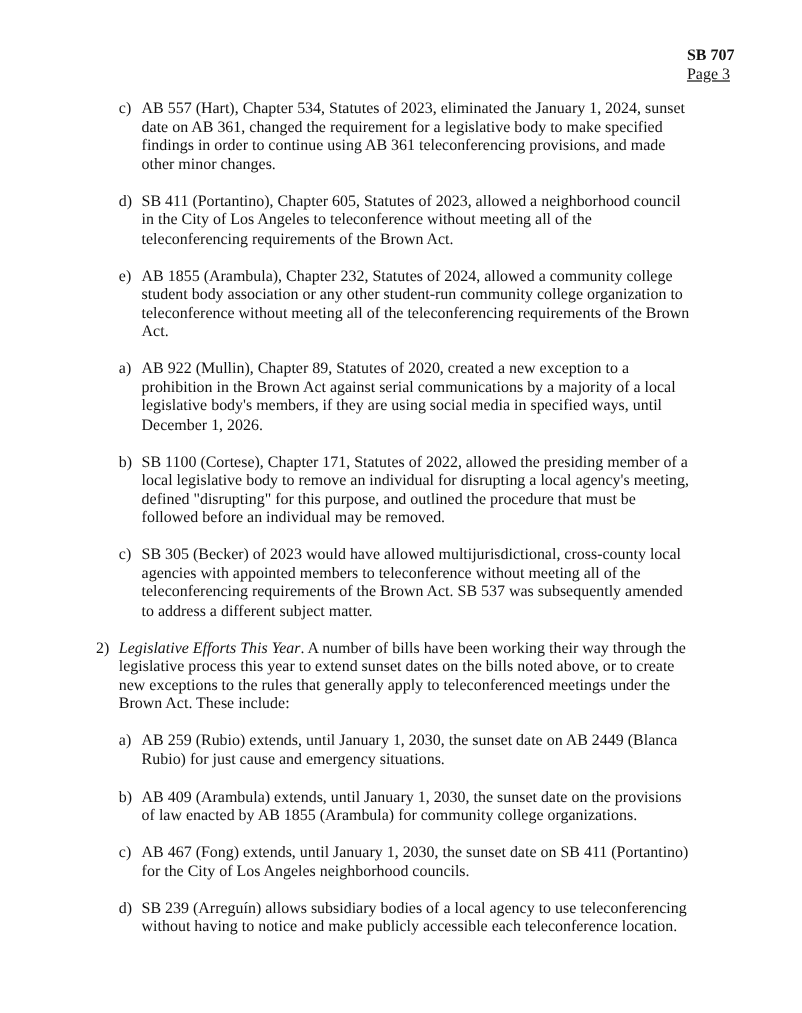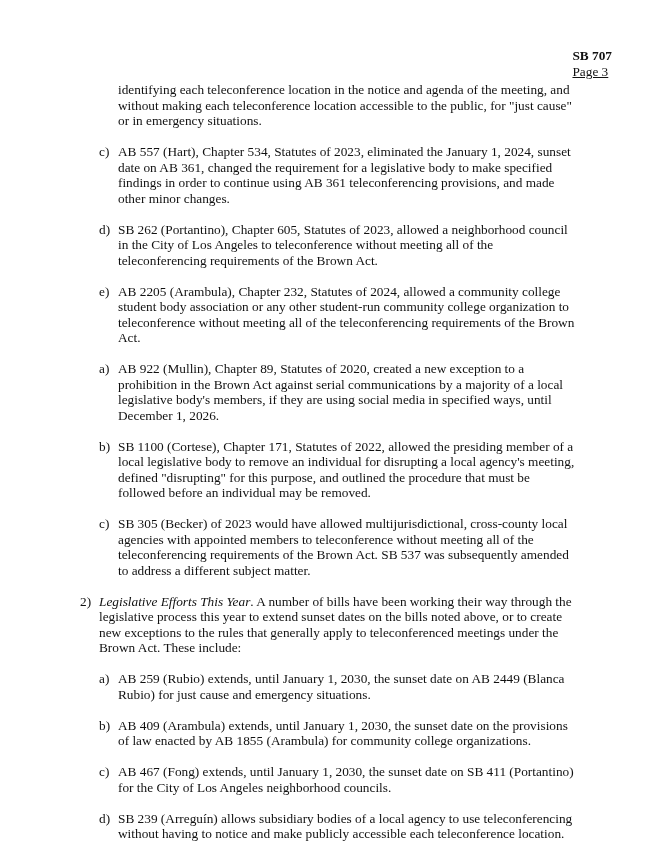--- a/index.html
+++ b/index.html
@@ -1,54 +1,53 @@
 <!DOCTYPE html>
 <html><head>
   <meta charset="utf-8">
   <style>
     html, body { margin: 0; padding: 0; background: #ffffff; }
     body {
       width: 668px; height: 844px; position: relative; overflow: hidden;
       font-family: "Liberation Serif", "DejaVu Serif", serif;
       color: #111111; font-size: 13.3px; line-height: 15.5px;
     }
-    .header { position: absolute; right: 56px; top: 48px; text-align: left; }
+    .header { position: absolute; right: 56px; top: 38px; text-align: left; }
     .header .bill { font-weight: bold; display: block; }
     .header .page { display: block; text-decoration: underline; }
     .content { position: absolute; left: 99px; top: 82px; width: 480px; }
     .item { position: relative; padding-left: 19px; margin: 0 0 15.5px 0; }
     .item .marker { position: absolute; left: 0; top: 0; }
     .top-item { position: relative; padding-left: 19px; margin: 0 0 15.5px -19px; }
     .top-item .marker { position: absolute; left: 0; top: 0; }
     em { font-style: italic; margin-top: 25px; }
     .cont { margin: 0 0 15.5px 19px; }
     .plain { margin: 0 0 15.5px 0; }
   </style>
 </head>
 <body>
 
 <div class="header">
   <span class="bill">SB 707</span>
   <span class="page">Page  3</span>
 </div>
 
 <div class="content">
-  <p class="cont">identifying each teleconference location in the notice and agenda of the meeting, and without making each teleconference location accessible to the public, for "just cause" or in emergency situations.</p>
 
   <div class="item">
     <span class="marker">c)</span>
     <span>AB 557 (Hart), Chapter 534, Statutes of 2023, eliminated the January 1, 2024, sunset date on AB 361, changed the requirement for a legislative body to make specified findings in order to continue using AB 361 teleconferencing provisions, and made other minor changes.</span>
   </div>
   <div class="item">
     <span class="marker">d)</span>
-    <span>SB 262 (Portantino), Chapter 605, Statutes of 2023, allowed a neighborhood council in the City of Los Angeles to teleconference without meeting all of the teleconferencing requirements of the Brown Act.</span>
+    <span>SB 411 (Portantino), Chapter 605, Statutes of 2023, allowed a neighborhood council in the City of Los Angeles to teleconference without meeting all of the teleconferencing requirements of the Brown Act.</span>
   </div>
   <div class="item">
     <span class="marker">e)</span>
-    <span>AB 2205 (Arambula), Chapter 232, Statutes of 2024, allowed a community college student body association or any other student-run community college organization to teleconference without meeting all of the teleconferencing requirements of the Brown Act.</span>
+    <span>AB 1855 (Arambula), Chapter 232, Statutes of 2024, allowed a community college student body association or any other student-run community college organization to teleconference without meeting all of the teleconferencing requirements of the Brown Act.</span>
   </div>
 
 
   <div class="item">
     <span class="marker">a)</span>
     <span>AB 922 (Mullin), Chapter 89, Statutes of 2020, created a new exception to a prohibition in the Brown Act against serial communications by a majority of a local legislative body's members, if they are using social media in specified ways, until December 1, 2026.</span>
   </div>
   <div class="item">
     <span class="marker">b)</span>
     <span>SB 1100 (Cortese), Chapter 171, Statutes of 2022, allowed the presiding member of a local legislative body to remove an individual for disrupting a local agency's meeting, defined "disrupting" for this purpose, and outlined the procedure that must be followed before an individual may be removed.</span>

